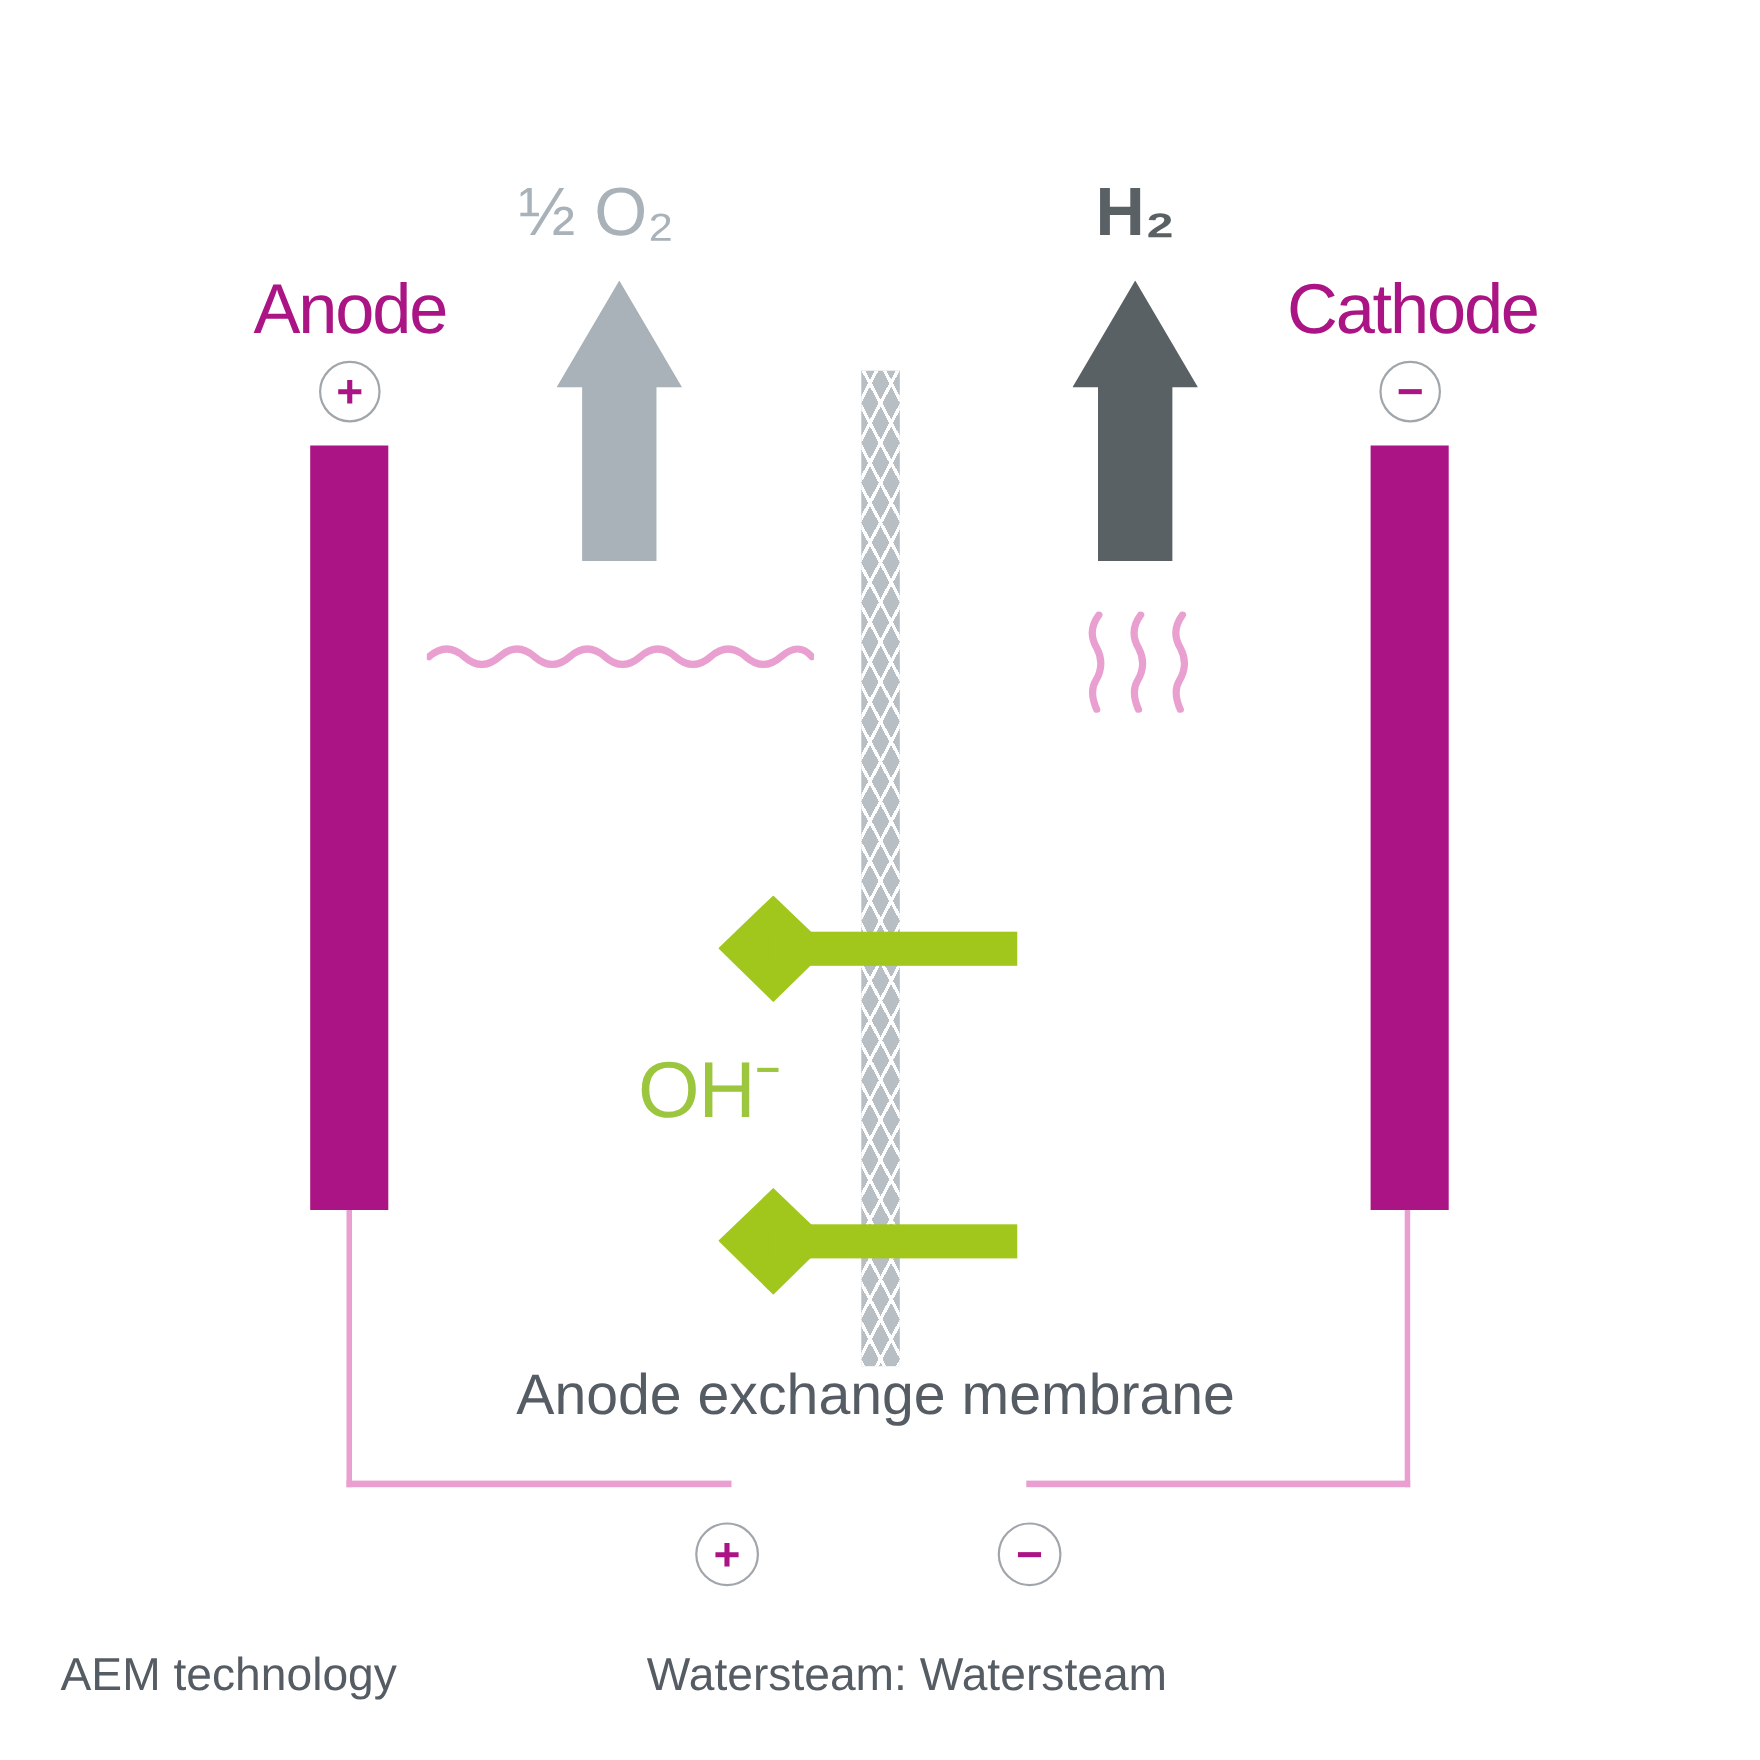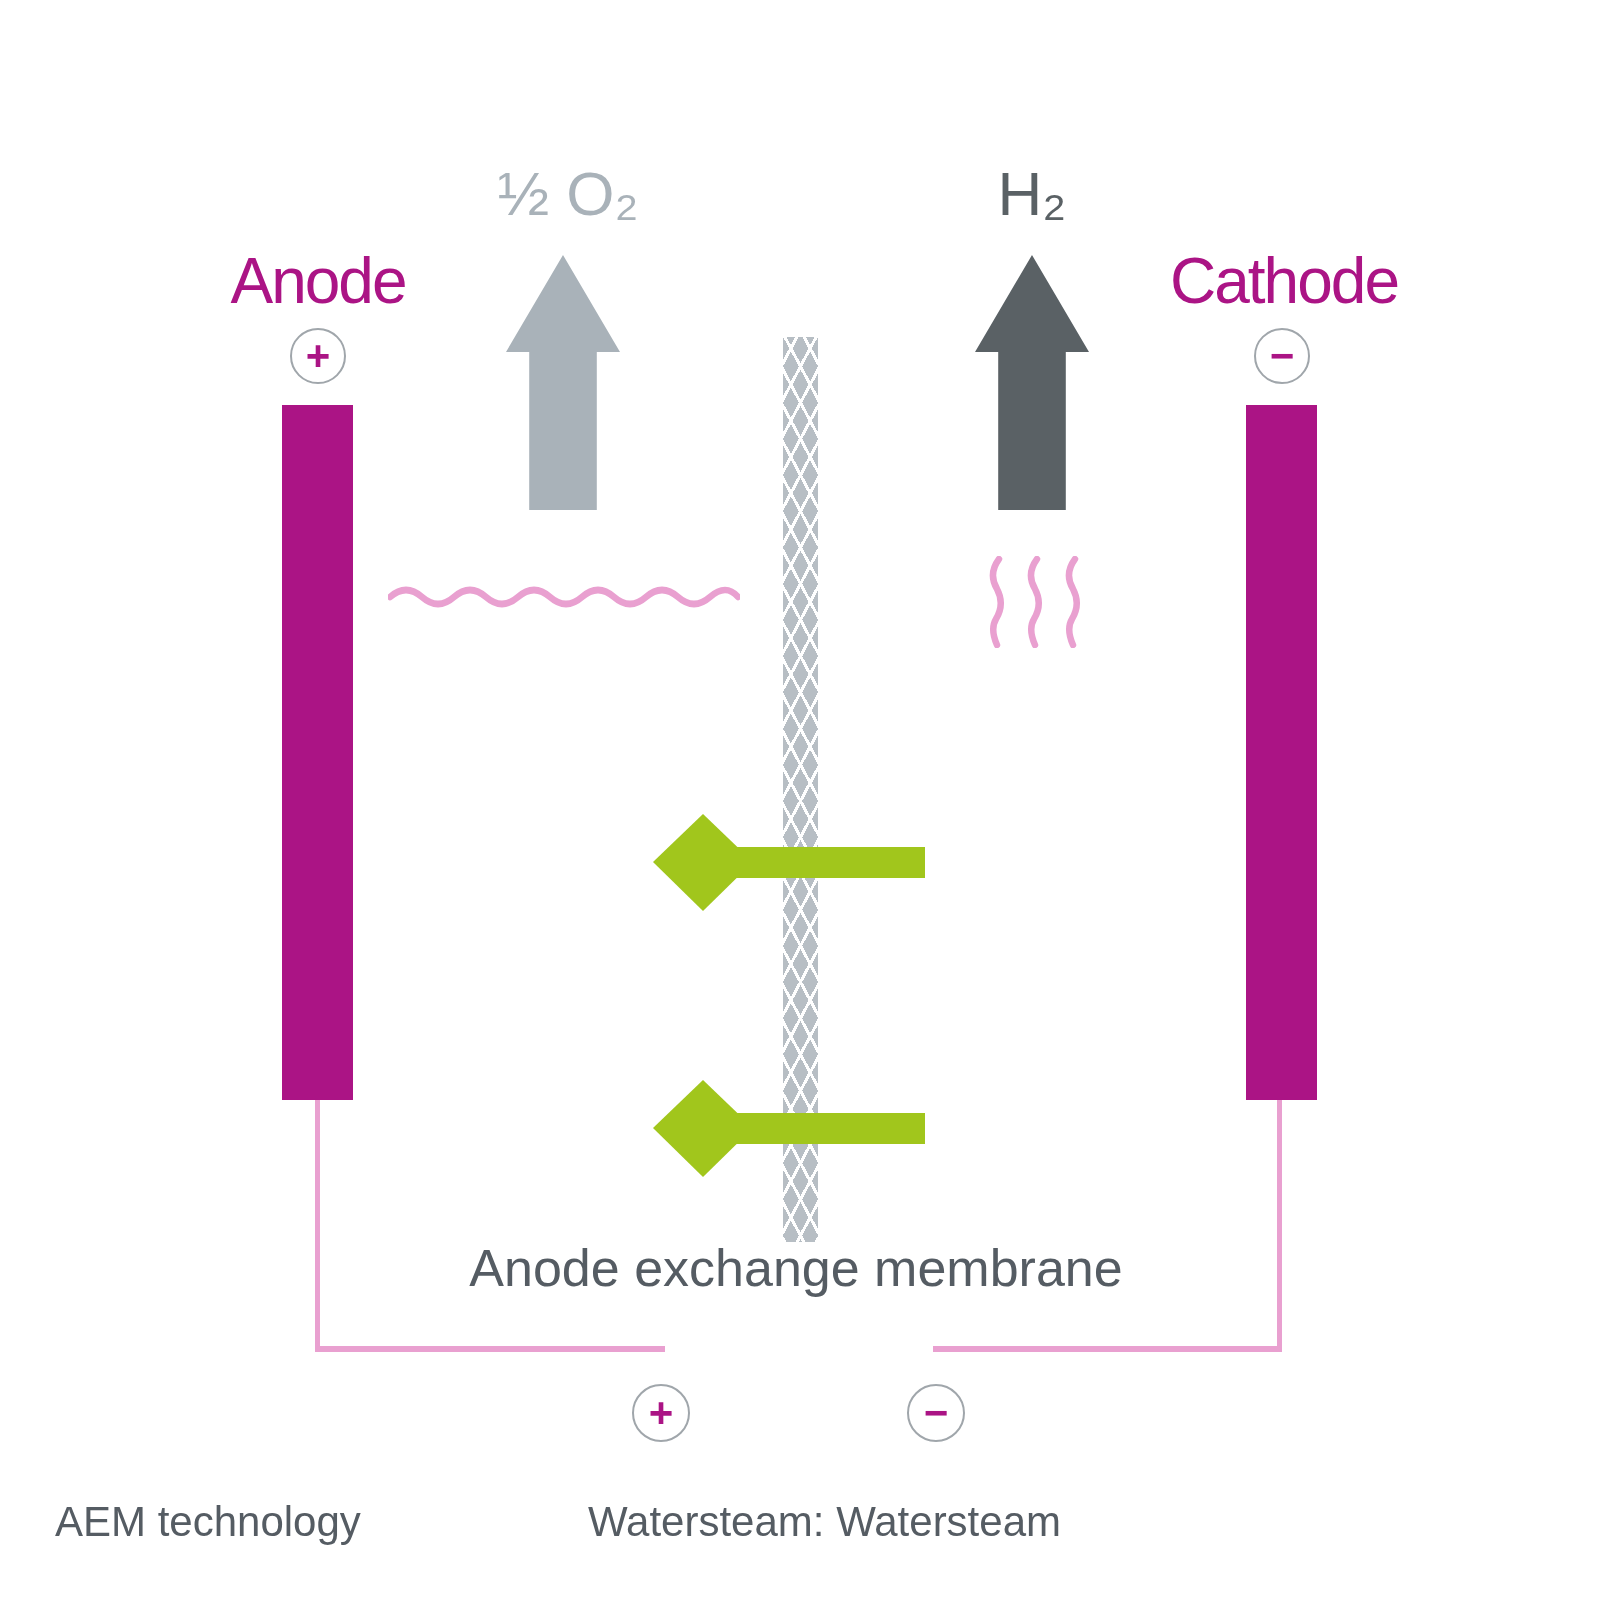--- a/index.html
+++ b/index.html
@@ -13,22 +13,22 @@
   }
 
   
   .gas-label {
     position: absolute;
     font-size: 62px;
     text-align: center;
     transform: translateX(-50%);
     white-space: nowrap;
   }
-  .o2 { left: 568px; top: 158px; color: var(--color-gray_light); font-weight: 400; }
-  .h2 { left: 1032px; top: 158px; color: var(--color-gray_dark); font-weight: 400; }
+  .o2 { left: 542px; top: 158px; color: var(--color-gray_light); font-weight: 400; }
+  .h2 { left: 1032px; top: 158px; color: var(--color-gray_dark); font-weight: 700; }
 
   .electrode-label {
     position: absolute;
     font-size: 64px;
     font-weight: 400;
     letter-spacing: -2px;
     color: var(--color-magenta);
     transform: translateX(-50%);
     white-space: nowrap;
   }
@@ -172,20 +172,21 @@
 
   <svg class="oh-arrow oh-arrow-1" viewBox="0 0 272 97" preserveAspectRatio="none">
     <polygon class="fill-green" points="0,48 50,0 100,48 50,97"></polygon>
     <rect class="fill-green" x="46" y="33" width="226" height="31"></rect>
   </svg>
   <svg class="oh-arrow oh-arrow-2" viewBox="0 0 272 97" preserveAspectRatio="none">
     <polygon class="fill-green" points="0,48 50,0 100,48 50,97"></polygon>
     <rect class="fill-green" x="46" y="33" width="226" height="31"></rect>
   </svg>
 
+  <div class="oh-label">OH⁻</div>
 
   <div class="membrane-label">Anode exchange membrane</div>
 
   <div class="wire anode-wire-v"></div>
   <div class="wire anode-wire-h"></div>
   <div class="wire cathode-wire-v"></div>
   <div class="wire cathode-wire-h"></div>
 
   <div class="terminal terminal-bottom positive-terminal">
     <span>+</span>

